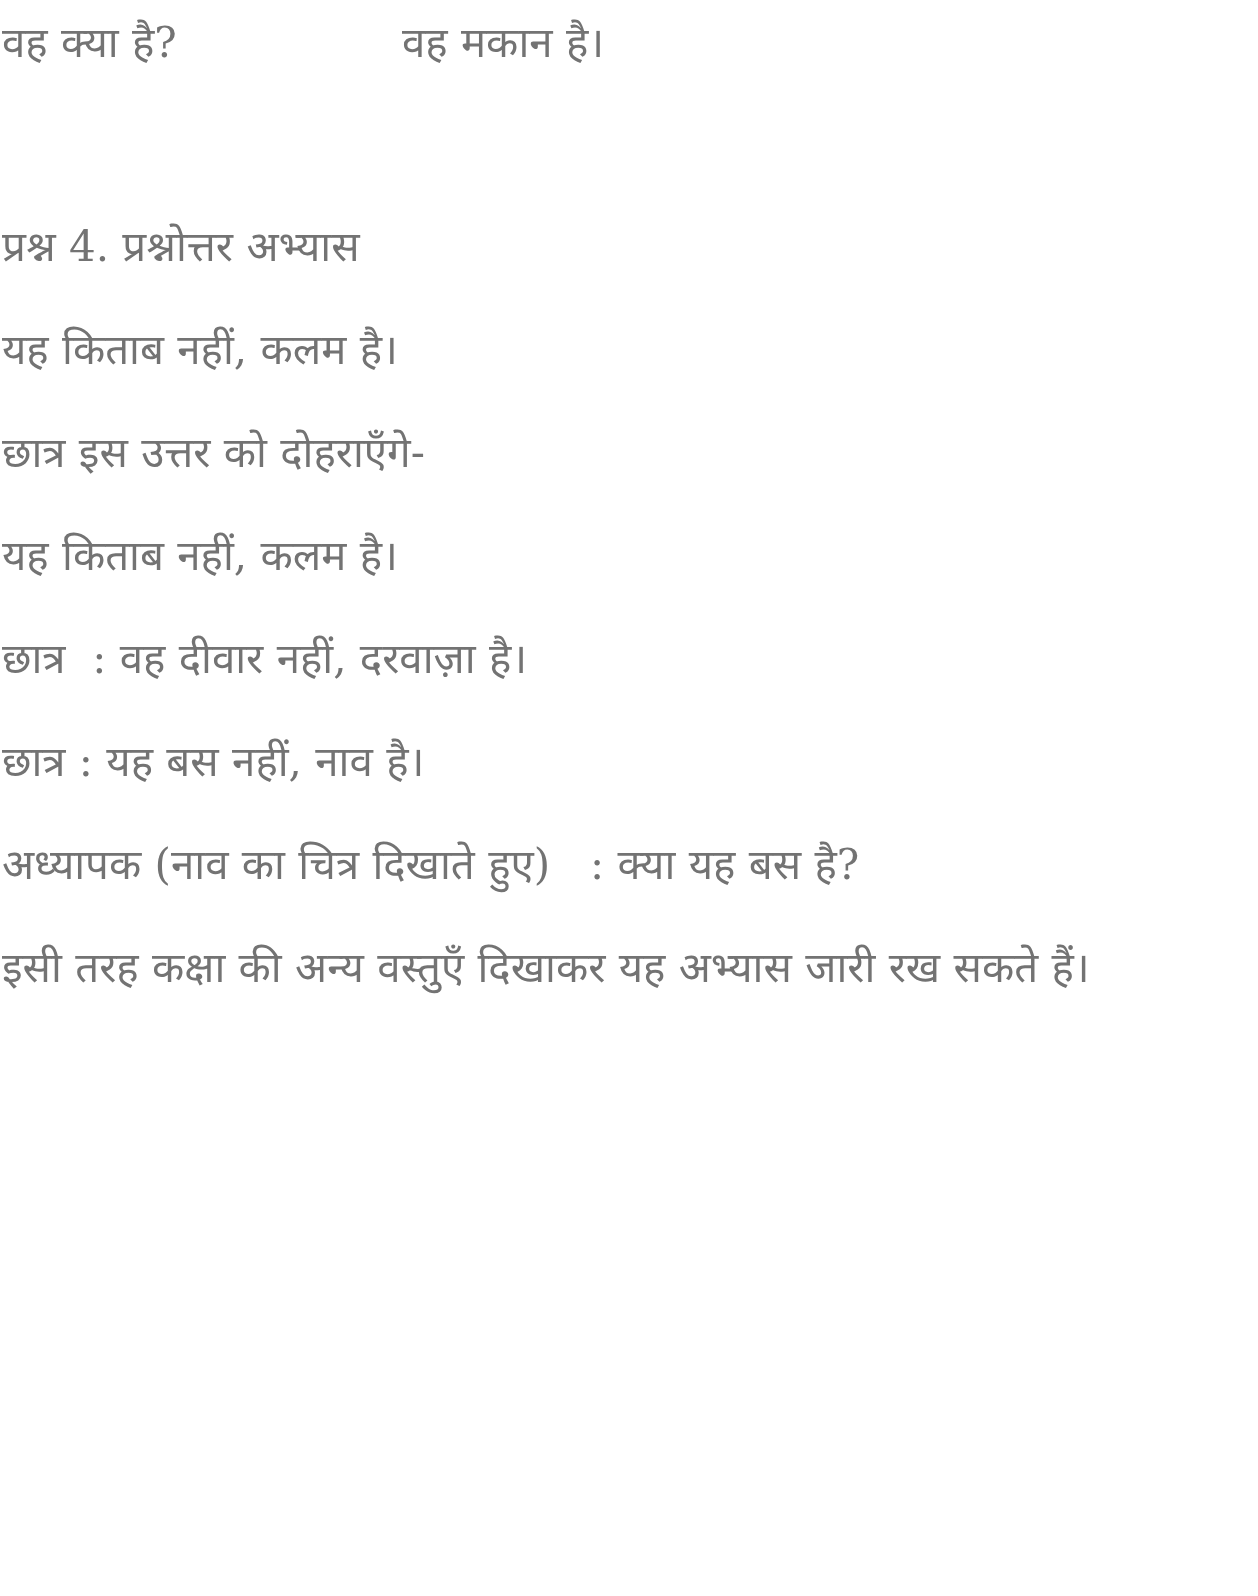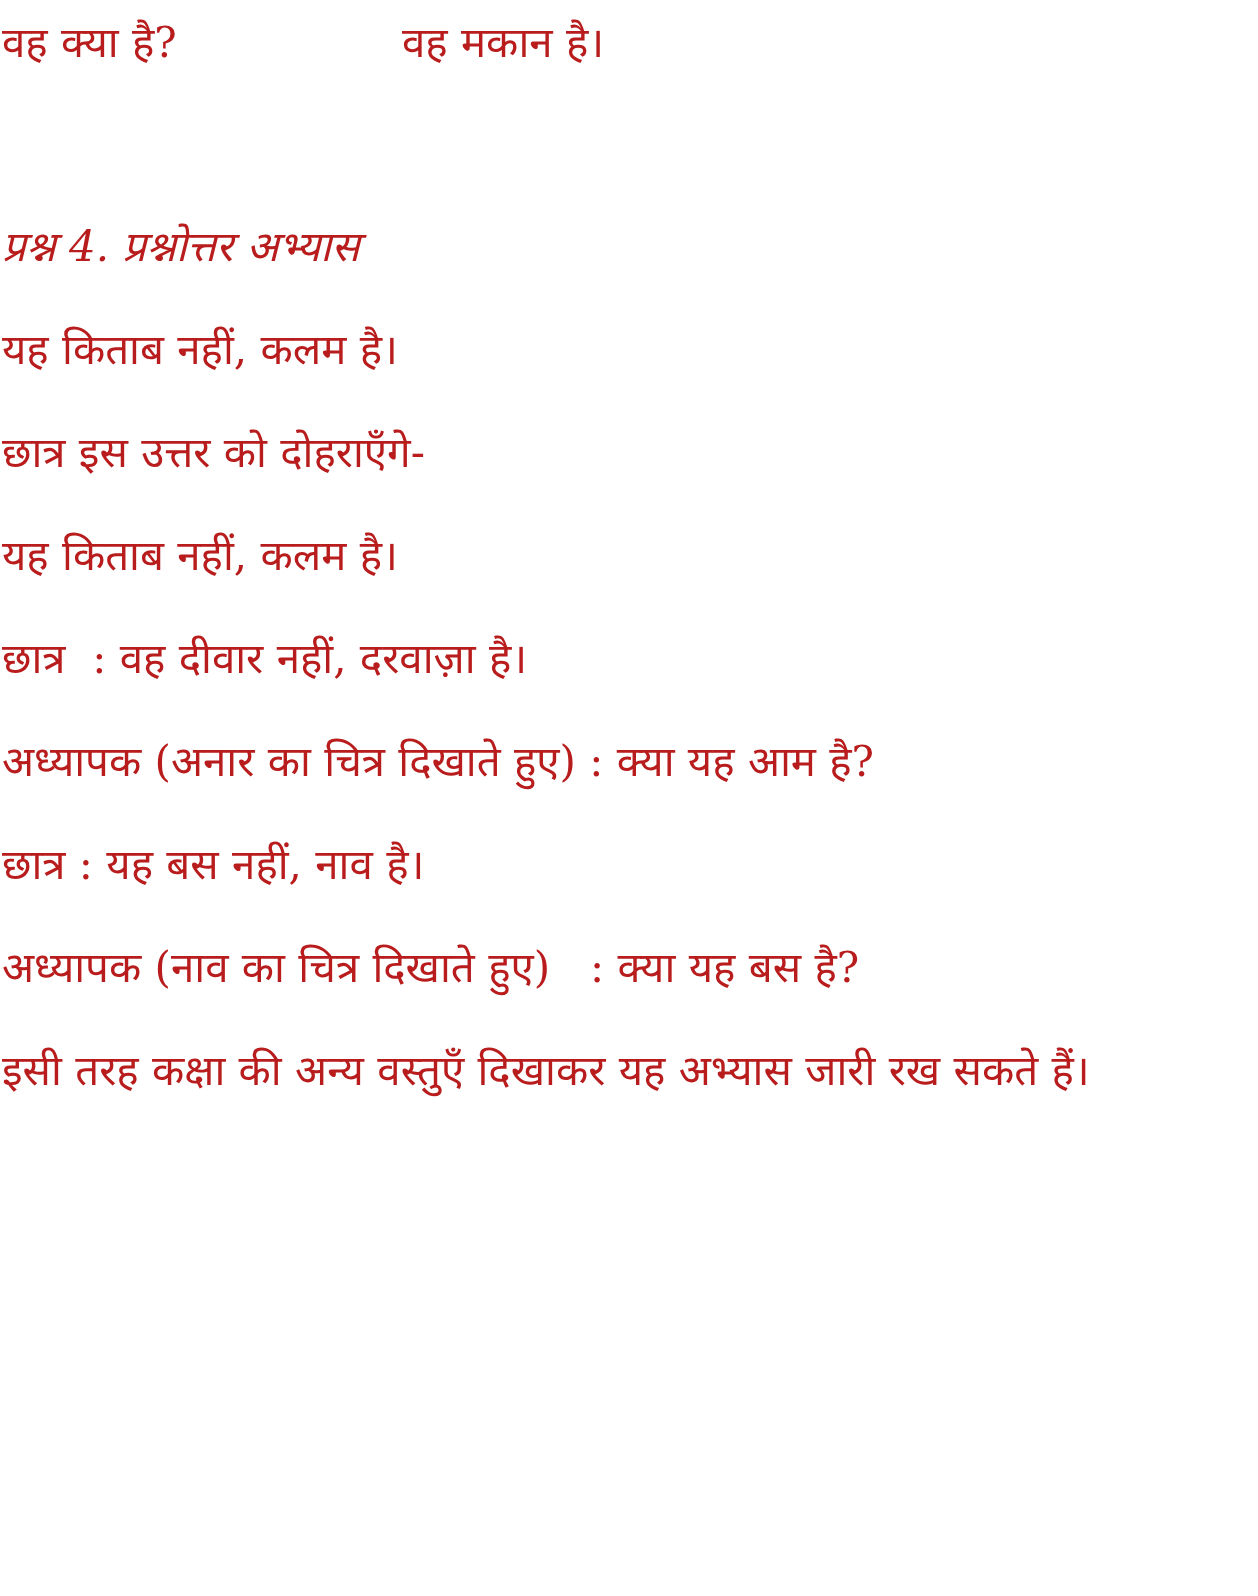--- a/index.html
+++ b/index.html
@@ -6,21 +6,21 @@
     margin: 0;
     padding: 0;
     background: #ffffff;
   }
   .page {
     position: relative;
     width: 1258px;
     height: 1596px;
     box-sizing: border-box;
     background: #ffffff;
-    color: #b91c1c;
+    color: #737373;
     font-family: "DejaVu Serif", serif;
     font-size: 42px;
     line-height: 86px;
     padding: 0 4px 0 2px;
     overflow: hidden;
   }
   .line {
     margin: 0 0 17px 0;
     white-space: pre-wrap;
     font-weight: 400;
@@ -33,37 +33,35 @@
     display: inline-block;
     width: 400px;
     flex: 0 0 400px;
   }
   .qa-row .a-col {
     display: inline-block;
     text-align: center;
   }
   .heading {
     margin-top: 118px;
-    font-style: italic;
   }
 </style>
 </head>
 <body>
 
 <div class="page">
 
   <div class="qa-row">
     <span class="q-col">वह क्या है?</span>
     <span class="a-col">वह मकान है।</span>
   </div>
 
   <p class="line heading">प्रश्न 4. प्रश्नोत्तर अभ्यास</p>
 
   <p class="line">यह किताब नहीं, कलम है।</p>
   <p class="line">छात्र इस उत्तर को दोहराएँगे-</p>
   <p class="line">यह किताब नहीं, कलम है।</p>
   <p class="line">छात्र  : वह दीवार नहीं, दरवाज़ा है।</p>
-  <p class="line">अध्यापक (अनार का चित्र दिखाते हुए) : क्या यह आम है?</p>
   <p class="line">छात्र : यह बस नहीं, नाव है।</p>
   <p class="line">अध्यापक (नाव का चित्र दिखाते हुए)   : क्या यह बस है?</p>
   <p class="line">इसी तरह कक्षा की अन्य वस्तुएँ दिखाकर यह अभ्यास जारी रख सकते हैं।</p>
 
 </div>
 
 </body></html>

